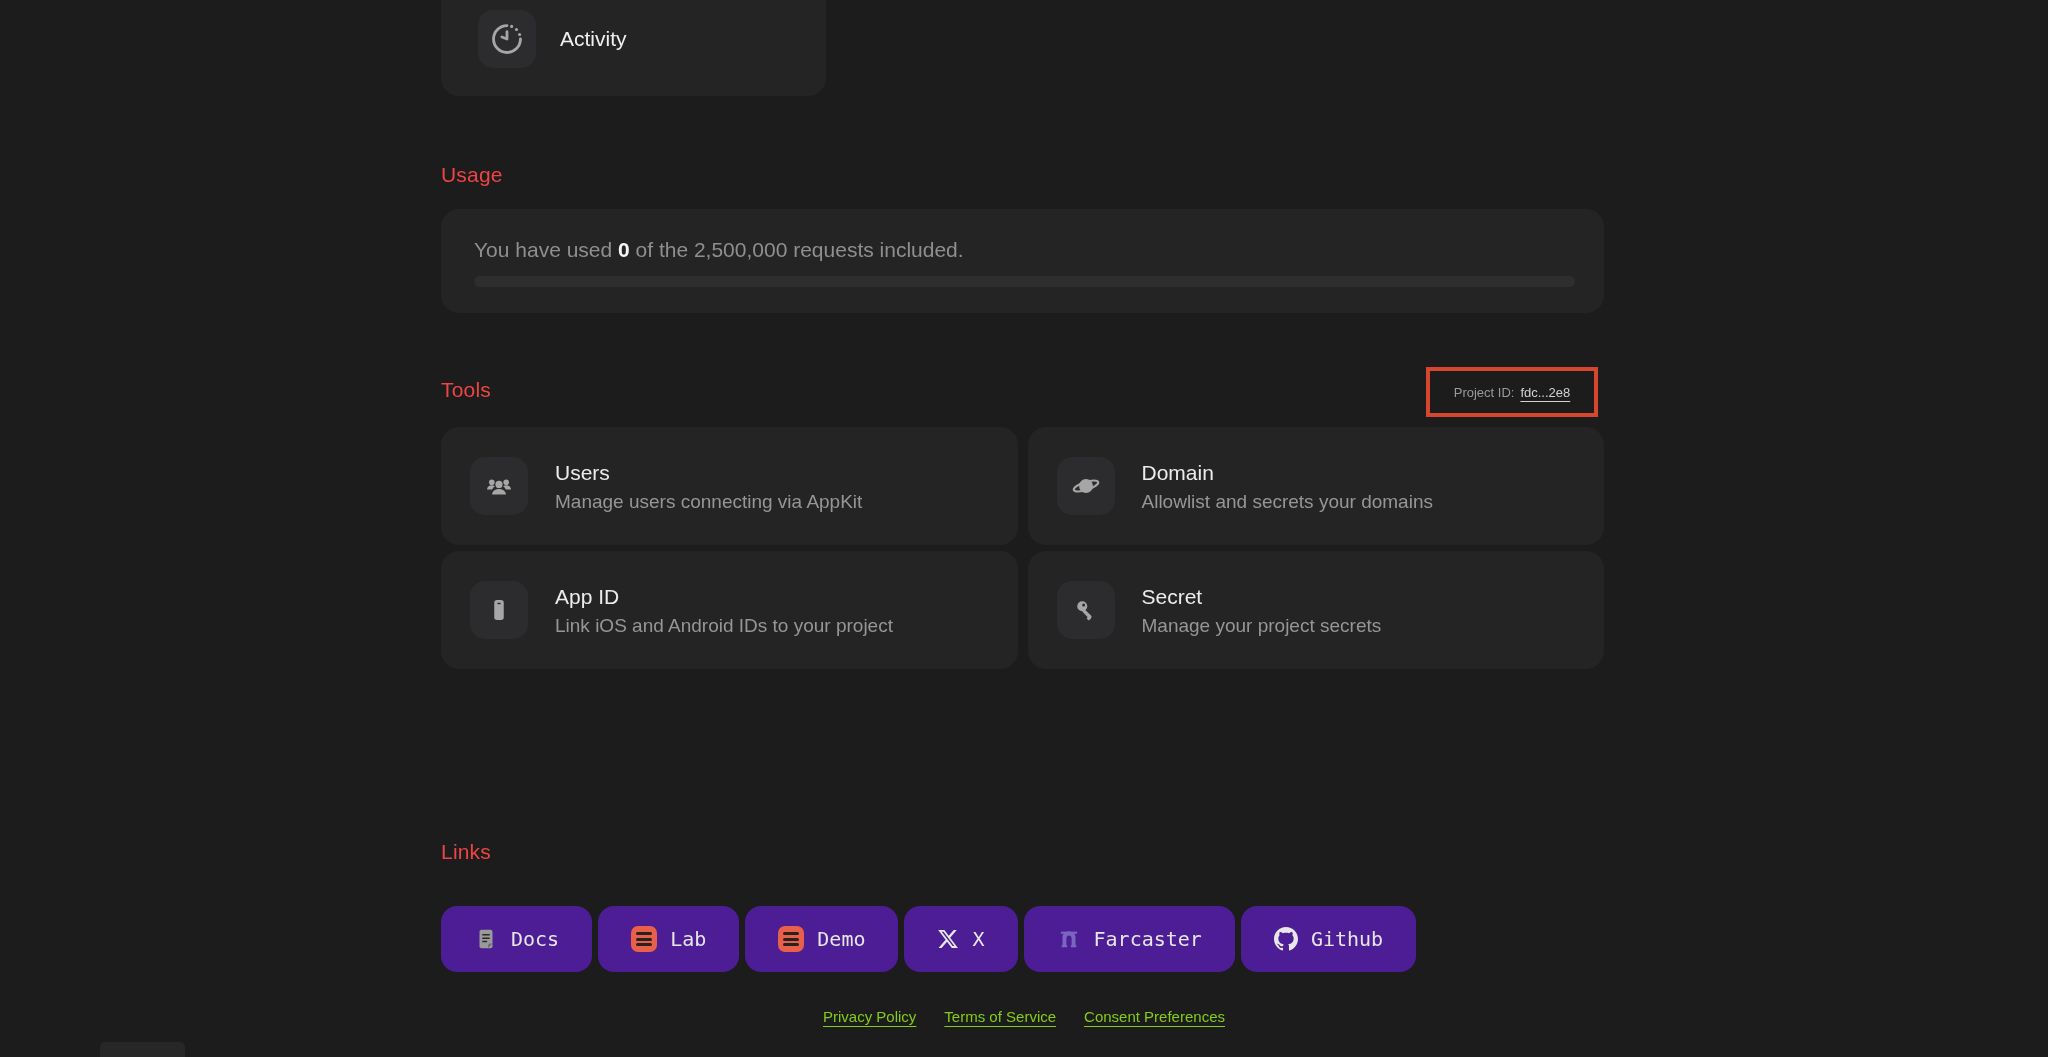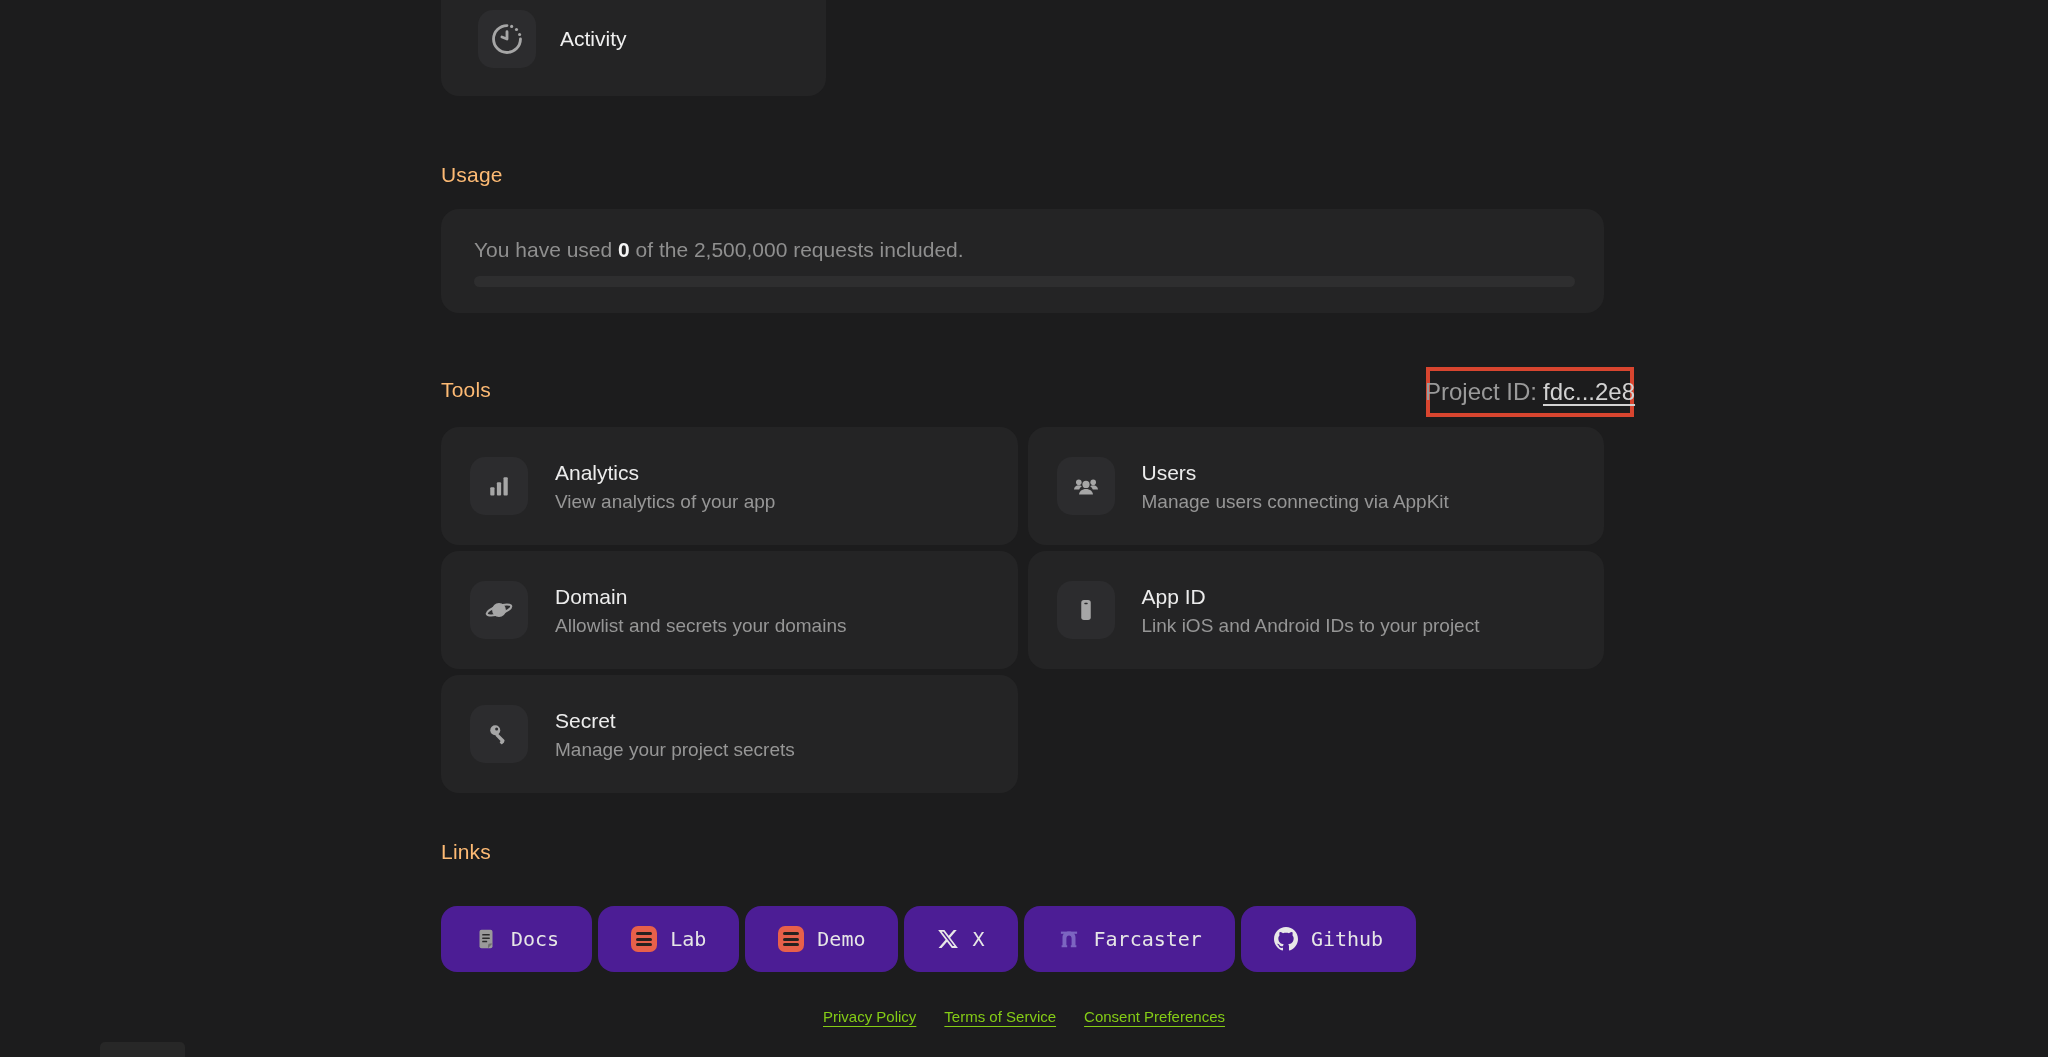--- a/index.html
+++ b/index.html
@@ -5,42 +5,42 @@
   html,body{margin:0;padding:0;}
   body{
     width:2048px;height:1057px;position:relative;overflow:hidden;
     background:#1c1c1d;
     font-family:"Liberation Sans","DejaVu Sans",sans-serif;
     -webkit-font-smoothing:antialiased;
   }
   .abs{position:absolute;}
   .card{background:#242425;border-radius:18px;}
   .section-heading{
-    font-size:21px;color:#fdba74;font-weight:500;letter-spacing:.2px;
+    font-size:21px;color:#ef4444;font-weight:500;letter-spacing:.2px;
   }
   
   #activity-card{left:441px;top:-48px;width:385px;height:144px;}
   .icon-tile{
     background:#2c2c2e;border-radius:15px;display:flex;align-items:center;justify-content:center;
   }
   #activity-tile{left:37px;top:58px;width:58px;height:58px;}
   #activity-label{left:119px;top:58px;height:58px;line-height:58px;font-size:21px;color:#f0f0f0;font-weight:500;}
   
   #usage-heading{left:441px;top:163px;}
   #usage-card{left:441px;top:209px;width:1163px;height:104px;}
   #usage-line{left:33px;top:29px;font-size:21px;color:#8f8f8f;}
   #usage-line b{color:#f5f5f5;font-weight:600;}
   #usage-track{left:33px;top:67px;width:1101px;height:11px;background:#2e2e2f;border-radius:6px;overflow:hidden;}
   #usage-fill{height:100%;background:#4a4a4c;border-radius:6px;}
   
   #tools-heading{left:441px;top:378px;}
   #project-id-box{
-    left:1426px;top:367px;width:208px;height:50px;box-sizing:border-box;
+    left:1426px;top:367px;width:172px;height:50px;box-sizing:border-box;
     border:4px solid #d8452f;display:flex;align-items:center;justify-content:center;
-    font-size:24px;white-space:nowrap;
+    font-size:13px;white-space:nowrap;
   }
   #project-id-box .pid-label{color:#9a9a9a;}
   #project-id-box .pid-value{color:#d2d2d2;text-decoration:underline;text-underline-offset:4px;margin-left:6px;}
   #tools-grid{
     left:441px;top:427px;width:1163px;
     display:grid;grid-template-columns:1fr 1fr;gap:6px 10px;
   }
   .tool-card{height:118px;position:relative;cursor:pointer;}
   .tool-card .icon-tile{position:absolute;left:29px;top:30px;width:58px;height:58px;}
   .tool-title{position:absolute;left:114px;top:34px;font-size:21px;color:#ececec;font-weight:500;}
@@ -97,31 +97,20 @@
 
 <div class="abs section-heading" id="tools-heading">Tools</div>
 
 <div class="abs" id="project-id-box" style="border-color: rgb(216, 69, 47);">
   <span class="pid-label">Project ID:</span>
   <span class="pid-value">fdc...2e8</span>
 </div>
 
 <div class="abs" id="tools-grid">
 
-  <div class="card tool-card">
-    <div class="icon-tile">
-      <svg width="30" height="30" viewBox="0 0 24 24" fill="#a6a6a6">
-        <rect x="5" y="13" width="3.4" height="6.5" rx="0.8"></rect>
-        <rect x="10.3" y="9" width="3.4" height="10.5" rx="0.8"></rect>
-        <rect x="15.6" y="5" width="3.4" height="14.5" rx="0.8"></rect>
-      </svg>
-    </div>
-    <div class="tool-title">Analytics</div>
-    <div class="tool-desc">View analytics of your app</div>
-  </div>
 
   <div class="card tool-card">
     <div class="icon-tile">
       <svg width="32" height="32" viewBox="0 0 24 24" fill="#a6a6a6">
         <circle cx="6.6" cy="9.2" r="2.1"></circle>
         <path d="M3 14.6c0-1.9 1.6-3.2 3.6-3.2 .9 0 1.7.3 2.3.7-1 .8-1.7 1.6-2 2.5z"></path>
         <circle cx="17.4" cy="9.2" r="2.1"></circle>
         <path d="M21 14.6c0-1.9-1.6-3.2-3.6-3.2-.9 0-1.7.3-2.3.7 1 .8 1.7 1.6 2 2.5z"></path>
         <circle cx="12" cy="10.8" r="2.7"></circle>
         <path d="M12 14.2c-3 0-5.2 1.8-5.2 4.2h10.4c0-2.4-2.2-4.2-5.2-4.2z"></path>

